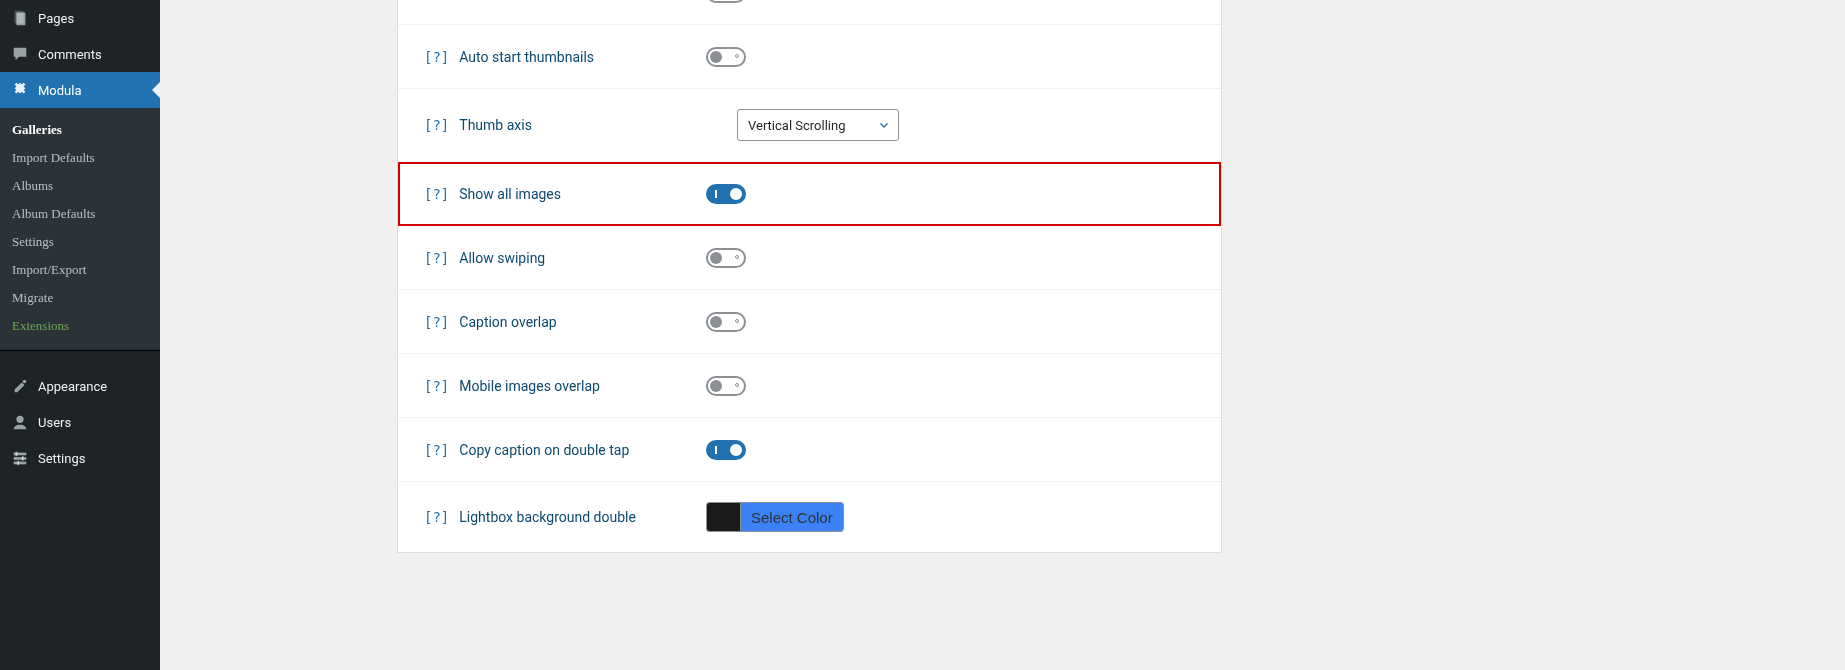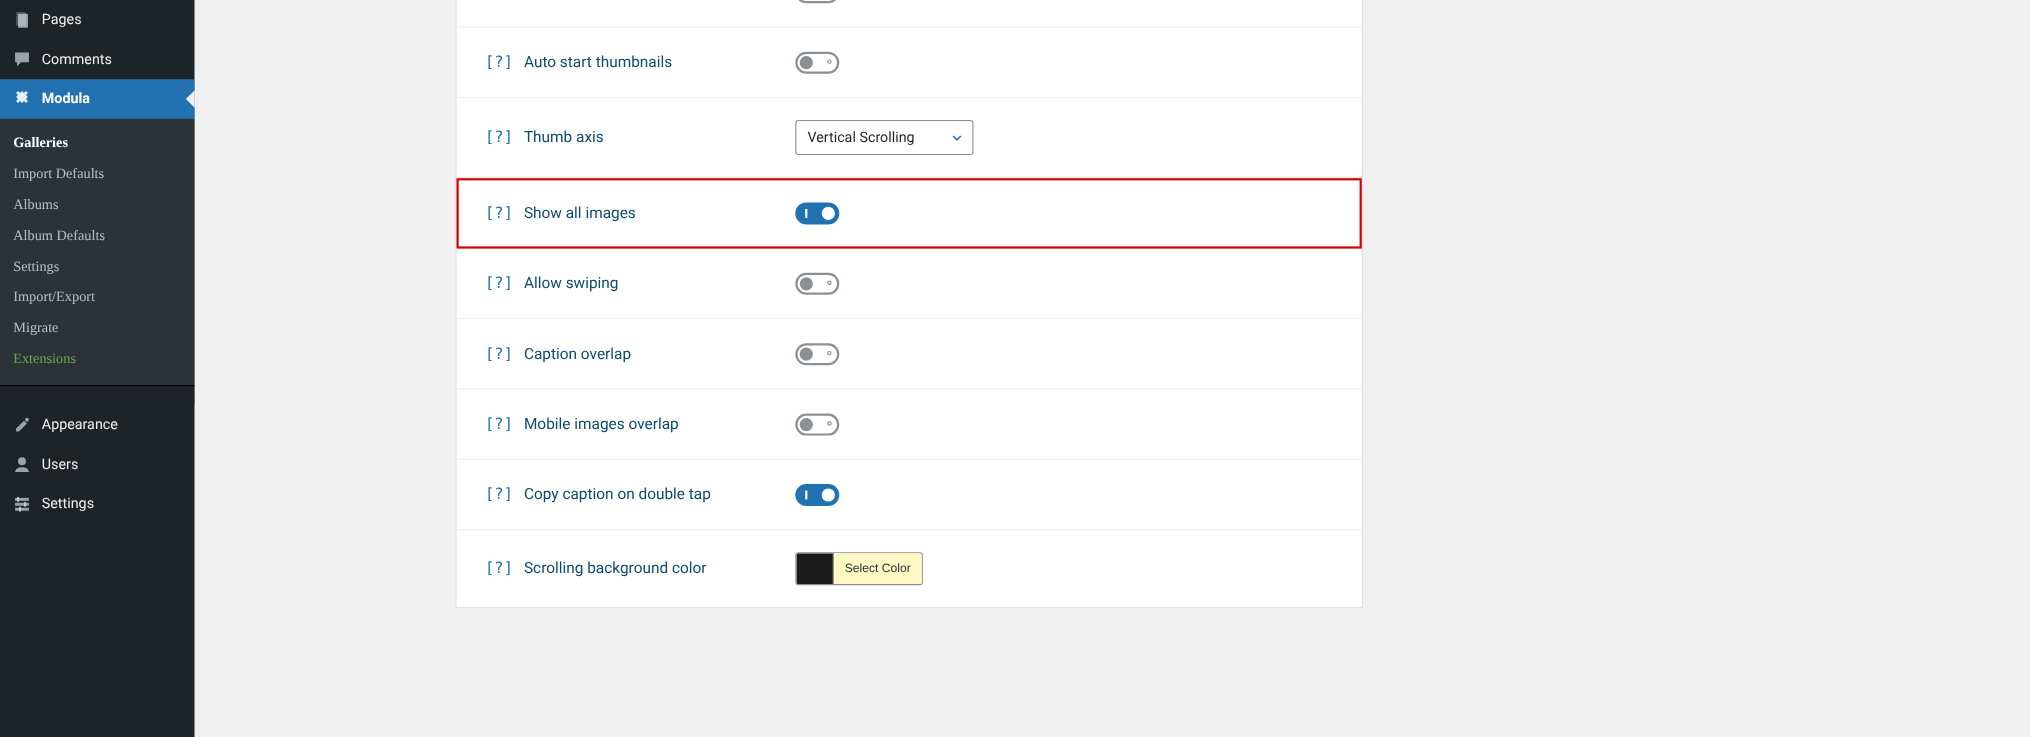--- a/index.html
+++ b/index.html
@@ -8,21 +8,21 @@
     font-size: 13px;
     color: #1d2327;
     background: #f0f0f1;
     width: 1845px;
     height: 670px;
     overflow: hidden;
   }
   .layout { display: flex; width: 100%; height: 100%; }
   
   .sidebar {
-    width: 177px;
+    width: 160px;
     background: #1d2327;
     color: #f0f0f1;
     flex-shrink: 0;
     display: flex;
     flex-direction: column;
   }
   .sidebar-item {
     display: flex;
     align-items: center;
     padding: 8px 10px;
@@ -36,21 +36,20 @@
     height: 20px;
     margin-right: 8px;
     display: inline-flex;
     align-items: center;
     justify-content: center;
     color: rgba(240,246,252,0.6);
   }
   .sidebar-item.active {
     background: #2271b1;
     color: #fff;
-    font-weight: bold;
   }
   .sidebar-item.active .icon { color: #fff; }
   .sidebar-item.active::after {
     content: "";
     position: absolute;
     right: 0;
     top: 50%;
     transform: translateY(-50%);
     border: 8px solid transparent;
     border-right-color: #f0f0f1;
@@ -178,20 +177,21 @@
     width: 2px;
     height: 8px;
     background: #fff;
     top: 4px;
     left: 7px;
   }
   .toggle:not(.on) .dot-on { display: none; }
   
   .select-wrap {
     position: relative;
+    margin-left: 31px;
   }
   .select {
     border: 1px solid #8c8f94;
     border-radius: 3px;
     background: #fff;
     height: 32px;
     padding: 0 30px 0 10px;
     font-size: 13px;
     min-width: 162px;
     display: flex;
@@ -214,24 +214,24 @@
     border-radius: 3px;
     overflow: hidden;
     height: 30px;
   }
   .color-swatch {
     width: 34px;
     background: #1a1a1a;
     border-right: 1px solid #8c8f94;
   }
   .color-btn {
-    background: #fef9c3;
+    background: #3b82f6;
     border: none;
     padding: 0 10px;
-    font-size: 11px;
+    font-size: 15px;
     color: #2c3338;
     cursor: pointer;
   }
   
   .row.highlighted {
     outline: 2px solid #d40000;
     outline-offset: -2px;
     position: relative;
   }
   svg { display: block; }
@@ -428,21 +428,21 @@
           <div class="toggle on">
               <span class="knob"></span>
               <span class="dot-on"></span>
             </div>
         </div>
       </div>
 
       <div class="row">
         <div class="row-label-wrap">
           <span class="help">[?]</span>
-          <span class="row-label">Scrolling background color</span>
+          <span class="row-label">Lightbox background double</span>
         </div>
         <div class="row-control">
           <div class="color-wrap">
             <div class="color-swatch"></div>
             <button class="color-btn">Select Color</button>
           </div>
         </div>
       </div>
 
     </div>

